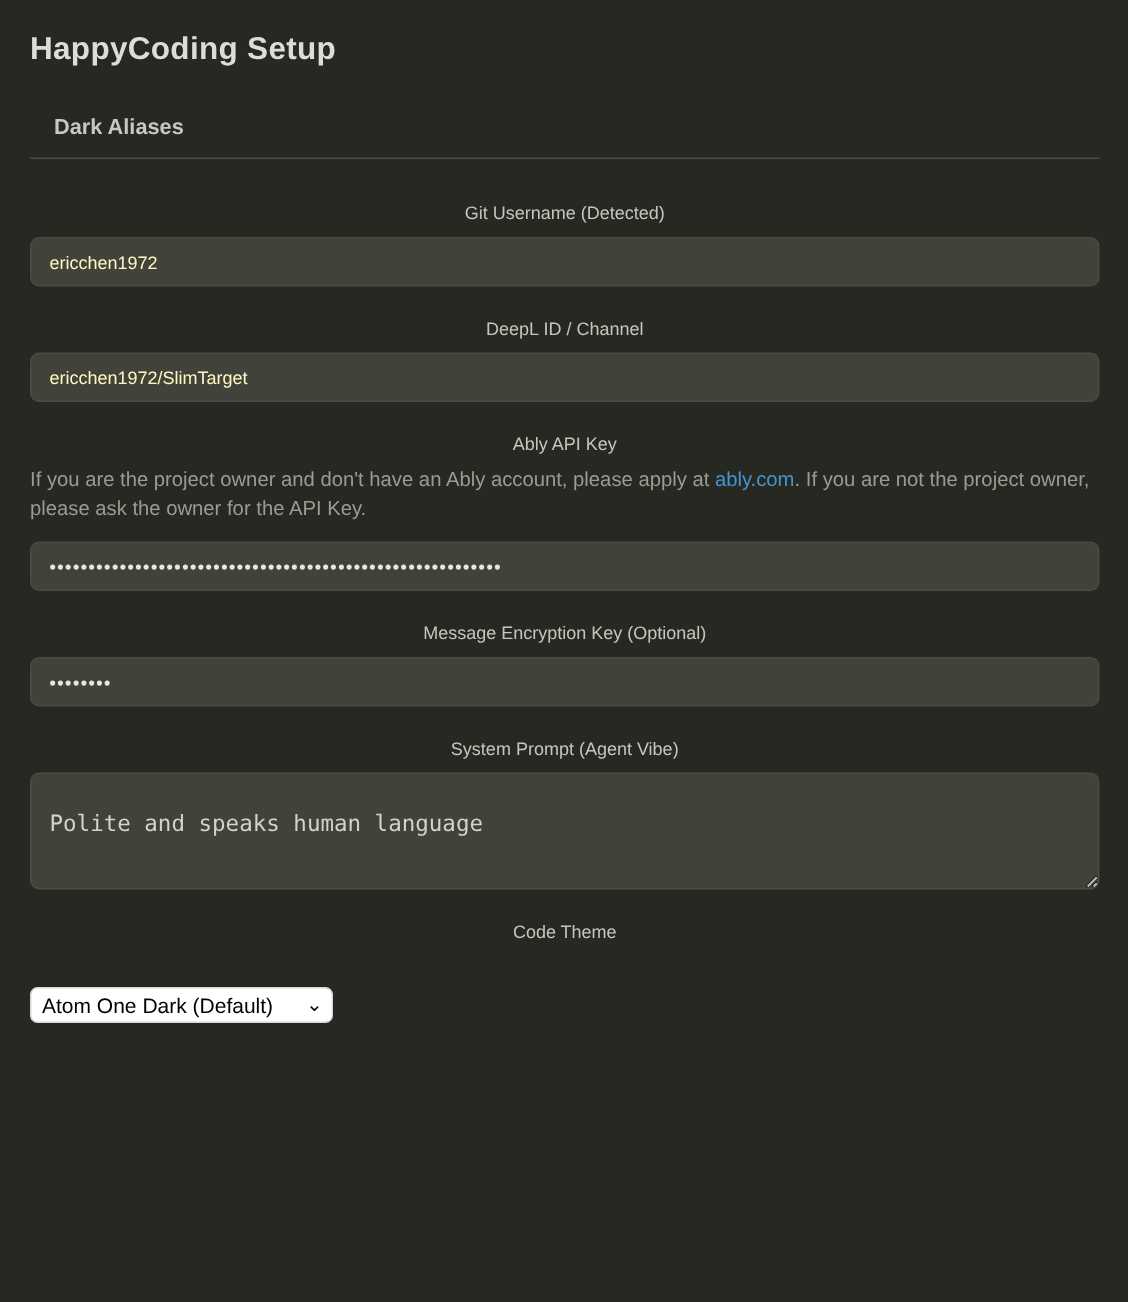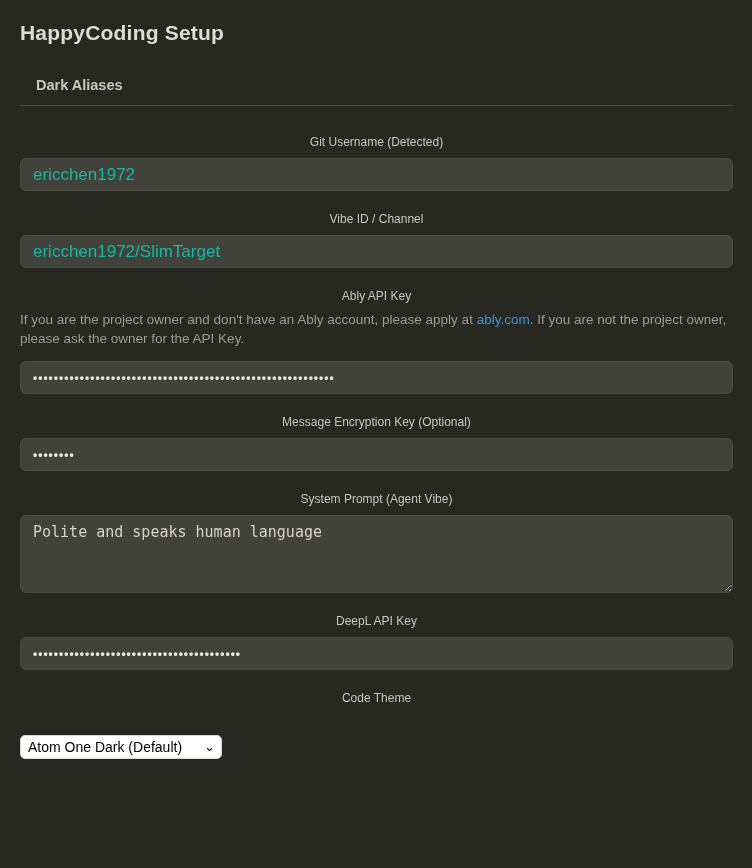--- a/index.html
+++ b/index.html
@@ -37,29 +37,29 @@
   .help{
     margin:0 0 13px 0;
     font-size:13.5px;line-height:19px;color:#9c9a93;
   }
   .help a{color:#4593d0;text-decoration:none;cursor:pointer;}
   .text-input{
     box-sizing:border-box;display:block;width:713px;height:33px;
     background:#41423a;border:1px solid #4a4b42;border-radius:6px;
     padding:0 12px;outline:none;
     font-family:"Liberation Sans", sans-serif;
-    font-size:17px;color:#14b8a6;
+    font-size:12px;color:#fef9c3;
   }
   .text-input.masked{
     font-size:12px;letter-spacing:1px;color:#e8e6e0;font-weight:700;
   }
   .prompt-textarea{
     box-sizing:border-box;display:block;width:713px;height:78px;
     background:#41423a;border:1px solid #4a4b42;border-radius:6px;
-    padding:6px 12px;outline:none;
+    padding:23px 12px;outline:none;
     font-family:"DejaVu Sans Mono", monospace;
     font-size:15px;line-height:20px;color:#d4d2cb;
     resize:both;
   }
   
   .select-wrap{position:relative;display:inline-block;margin-top:21px;}
   .theme-select{
     -webkit-appearance:none;appearance:none;
     box-sizing:border-box;height:24px;min-width:202px;
     background:#ffffff;color:#000000;
@@ -87,45 +87,41 @@
   </div>
 
   <div class="form">
 
     <div class="group">
       <label class="field-label">Git Username (Detected)</label>
       <input type="text" class="text-input" value="ericchen1972" style="">
     </div>
 
     <div class="group">
-      <label class="field-label">Vibe ID / Channel</label>
+      <label class="field-label">DeepL ID / Channel</label>
       <input type="text" class="text-input" value="ericchen1972/SlimTarget" style="">
     </div>
 
     <div class="group">
       <label class="field-label tight">Ably API Key</label>
       <p class="help"><span>If you are the project owner and don't have an Ably account, please apply at </span><a>ably.com</a><span>. If you are not the project owner, please ask the owner for the API Key.</span></p>
       <input type="text" class="text-input masked" value="••••••••••••••••••••••••••••••••••••••••••••••••••••••••••" style="">
     </div>
 
     <div class="group">
       <label class="field-label">Message Encryption Key (Optional)</label>
       <input type="text" class="text-input masked" value="••••••••" style="">
     </div>
 
     <div class="group">
       <label class="field-label">System Prompt (Agent Vibe)</label>
       <textarea class="prompt-textarea" style="">Polite and speaks human language</textarea>
     </div>
 
 
-    <div class="group">
-      <label class="field-label">DeepL API Key</label>
-      <input type="text" class="text-input masked" value="••••••••••••••••••••••••••••••••••••••••" style="">
-    </div>
 
     <div class="group">
       <label class="field-label">Code Theme</label>
       <span class="select-wrap">
         <select class="theme-select">
           <option>Atom One Dark (Default)</option>
         </select>
         <span class="select-chevron">⌄</span>
       </span>
     </div>

